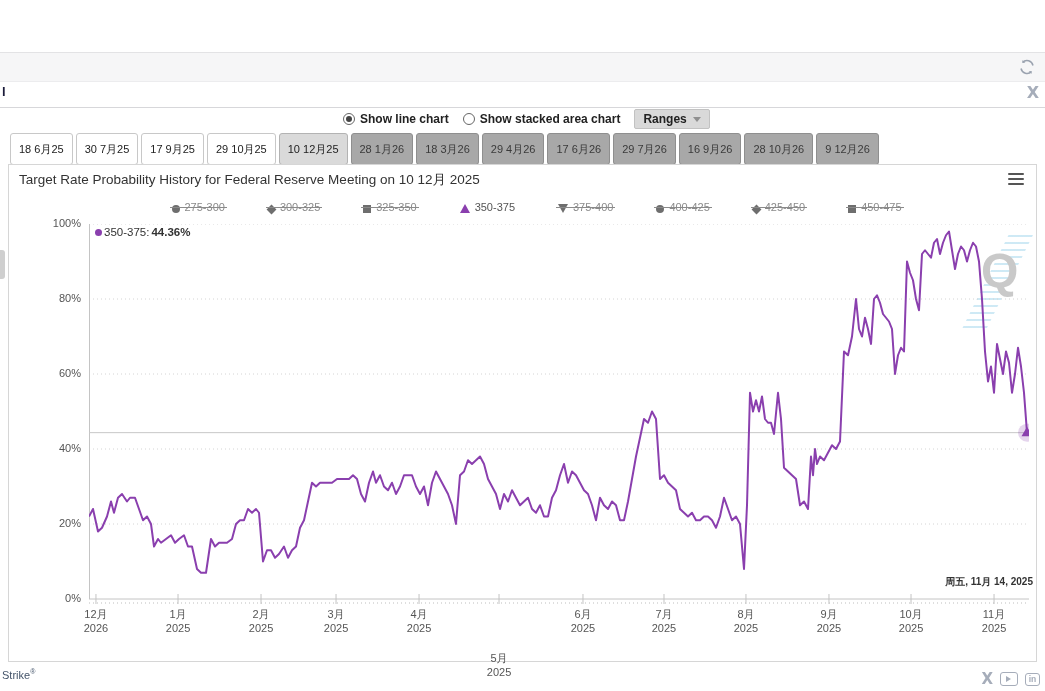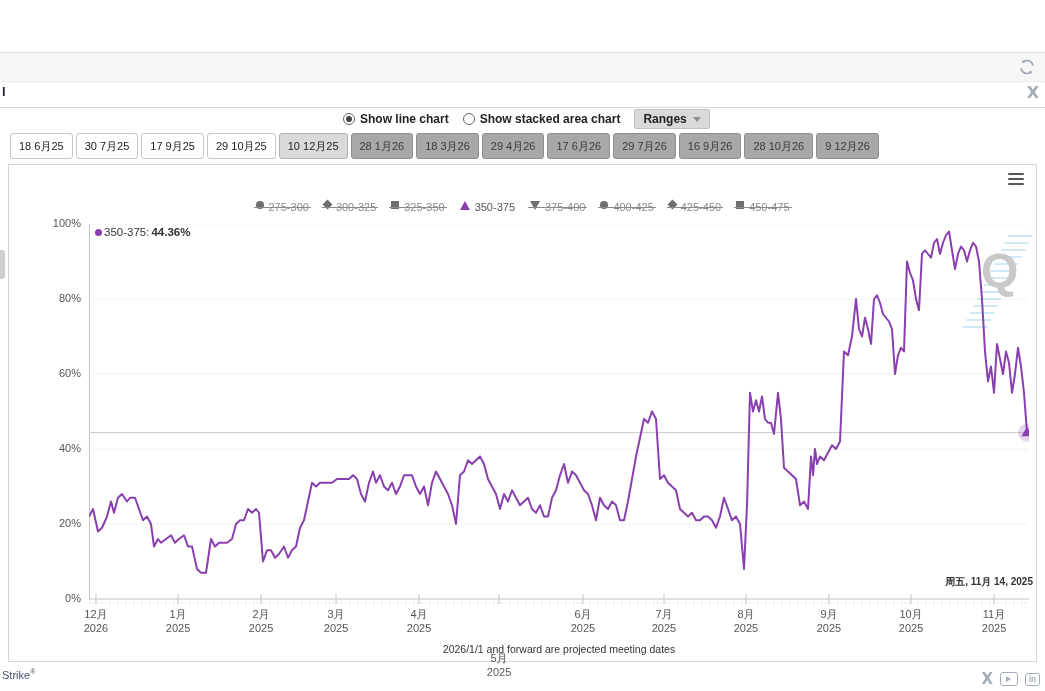--- a/index.html
+++ b/index.html
@@ -16,32 +16,32 @@
   
   .controls{position:absolute;left:343px;top:109px;display:flex;align-items:center;gap:14px;font-size:12px;font-weight:bold;color:#222;}
   .radio{display:inline-flex;align-items:center;gap:5px;cursor:pointer;}
   .rdot{width:12px;height:12px;border:1px solid #666;border-radius:50%;display:inline-block;position:relative;background:#fff;box-sizing:border-box;}
   .rdot.on::after{content:"";position:absolute;left:2px;top:2px;width:6px;height:6px;border-radius:50%;background:#444;}
   .ranges{background:#d9d9d9;border:1px solid #c2c2c2;border-radius:2px;padding:2px 8px;font-size:12px;font-weight:bold;color:#222;display:inline-flex;align-items:center;gap:6px;cursor:pointer;}
   .chev{width:0;height:0;border-left:4px solid transparent;border-right:4px solid transparent;border-top:5px solid #8f8f8f;}
 
   
   .tabs{position:absolute;left:10px;top:133px;display:flex;gap:3px;}
-  .tab{font-family:"Liberation Sans",sans-serif;font-size:11px;height:26px;line-height:22px;padding:0 8px;border-radius:3px;border:1px solid #c8c8c8;background:#fff;color:#222;cursor:pointer;white-space:nowrap;}
+  .tab{font-family:"Liberation Sans",sans-serif;font-size:11px;height:32px;line-height:22px;padding:0 8px;border-radius:3px;border:1px solid #c8c8c8;background:#fff;color:#222;cursor:pointer;white-space:nowrap;}
   .tab.selected{background:#dadada;border-color:#b3b3b3;}
   .tab.future{background:#a8a8a8;border-color:#8f8f8f;color:#3a3a3a;}
 
   
   .card{position:absolute;left:8px;top:164px;width:1029px;height:498px;border:1px solid #d6d6d6;background:#fff;box-sizing:border-box;}
   .chart-title{position:absolute;left:10px;top:6px;font-size:13.5px;color:#333;}
   .burger{position:absolute;right:12px;top:8px;width:16px;height:12px;cursor:pointer;display:flex;flex-direction:column;justify-content:space-between;}
   .burger div{height:2px;background:#555;border-radius:1px;}
 
   .legend{position:absolute;left:0;top:36px;width:100%;display:flex;justify-content:center;gap:15px;font-size:11px;color:#555;}
-  .legend-item{position:relative;display:inline-flex;align-items:flex-start;cursor:pointer;}
+  .legend-item{position:relative;display:inline-flex;align-items:flex-end;cursor:pointer;margin-left:28px;}
   .legend-item.inactive{color:#8a8a8a;}
   .legend-item.inactive::after{content:"";position:absolute;left:-2px;right:-2px;top:50%;border-top:1.5px solid #8a8a8a;}
   .mk{display:inline-block;margin-right:5px;color:#6e6e6e;background:currentColor;}
   .legend-item.active{color:#555;}
   .legend-item.active .mk{color:#8a3fae;}
   .mk-circle{width:8px;height:8px;border-radius:50%;}
   .mk-diamond{width:7px;height:7px;transform:rotate(45deg);}
   .mk-square{width:8px;height:8px;}
   .mk-triangle-up{width:0;height:0;background:none;border-left:5px solid transparent;border-right:5px solid transparent;border-bottom:9px solid currentColor;}
   .mk-triangle-down{width:0;height:0;background:none;border-left:5px solid transparent;border-right:5px solid transparent;border-top:9px solid currentColor;}
@@ -118,20 +118,21 @@
       <button class="tab future">18 3月26</button>
       <button class="tab future">29 4月26</button>
       <button class="tab future">17 6月26</button>
       <button class="tab future">29 7月26</button>
       <button class="tab future">16 9月26</button>
       <button class="tab future">28 10月26</button>
       <button class="tab future">9 12月26</button>
     </div>
 
   <div class="card">
+    <div class="chart-title">Target Rate Probability History for Federal Reserve Meeting on 10 12月 2025</div>
     <div class="burger">
         <div></div>
         <div></div>
         <div></div>
       </div>
 
     <div class="legend" id="legend">
         <span class="legend-item inactive">
           <span class="mk mk-circle"></span>
           <span>275-300</span>
@@ -258,21 +259,20 @@
           <div>10月</div>
           <div>2025</div>
         </div>
         <div class="xlab" style="left: 985.032px;">
           <div>11月</div>
           <div>2025</div>
         </div>
       </div>
 
     <div class="hoverdate">周五, 11月 14, 2025</div>
-    <div class="footnote">2026/1/1 and forward are projected meeting dates</div>
   </div>
 
   <div class="edge-tab"></div>
 
 
   <div class="strike"><span>Strike</span><sup>®</sup></div>
 
   <div class="socials">
     <span class="soc-x">X</span>
     <span class="soc-yt"></span>

